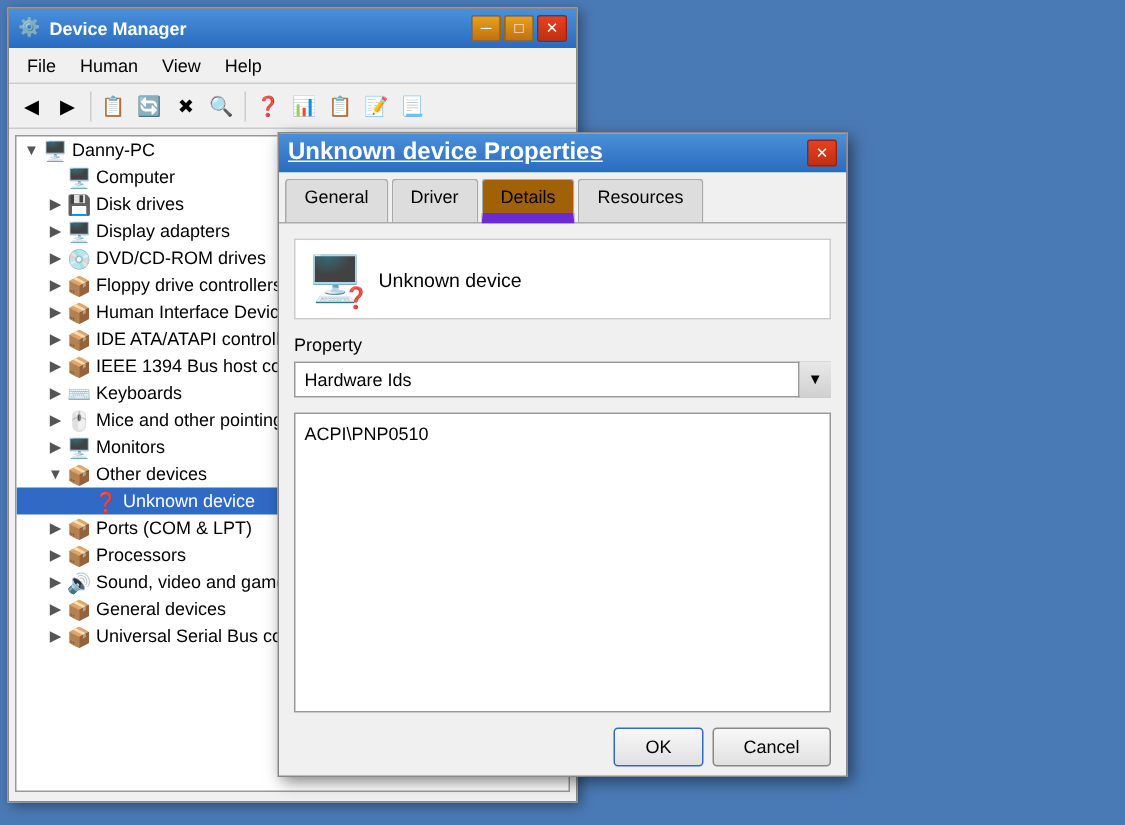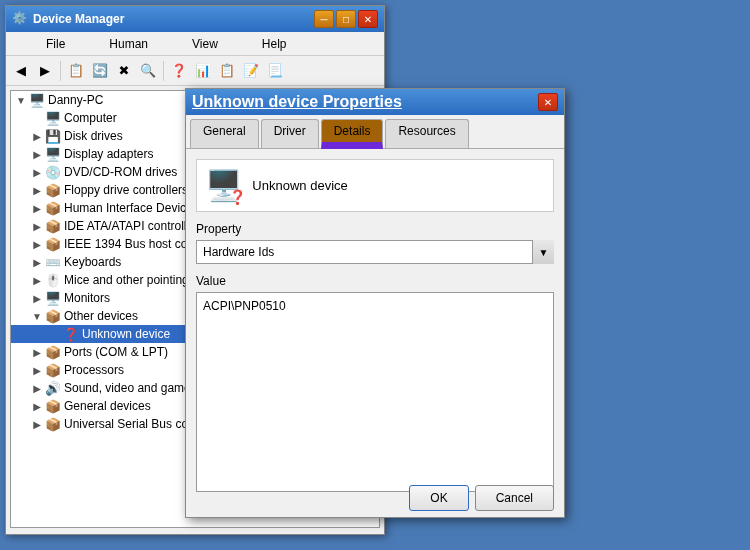--- a/index.html
+++ b/index.html
@@ -76,21 +76,20 @@
       gap: 0;
       padding: 2px 4px;
       height: 24px;
       align-items: center;
     }
     .menu-item {
       padding: 2px 8px;
       cursor: pointer;
       font-size: 12px;
       color: #000;
-      margin-left: 28px;
     }
 
     
     .toolbar {
       background: #f0f0f0;
       border-bottom: 1px solid #ccc;
       padding: 3px 4px;
       display: flex;
       align-items: center;
       gap: 2px;
@@ -502,21 +501,20 @@
         <option>Class</option>
         <option>Class Guid</option>
         <option>Driver</option>
         <option>Inf Name</option>
         <option>Device Description</option>
         <option>Manufacturer</option>
       </select>
       <div class="select-arrow">▼</div>
     </div>
 
-    <span class="value-label">Value</span>
     <div class="value-box">
       <span class="value-line">ACPI\PNP0510</span>
     </div>
   </div>
 
   <div class="dialog-footer">
     <button class="dlg-btn default-btn">OK</button>
     <button class="dlg-btn">Cancel</button>
   </div>
 </div>

